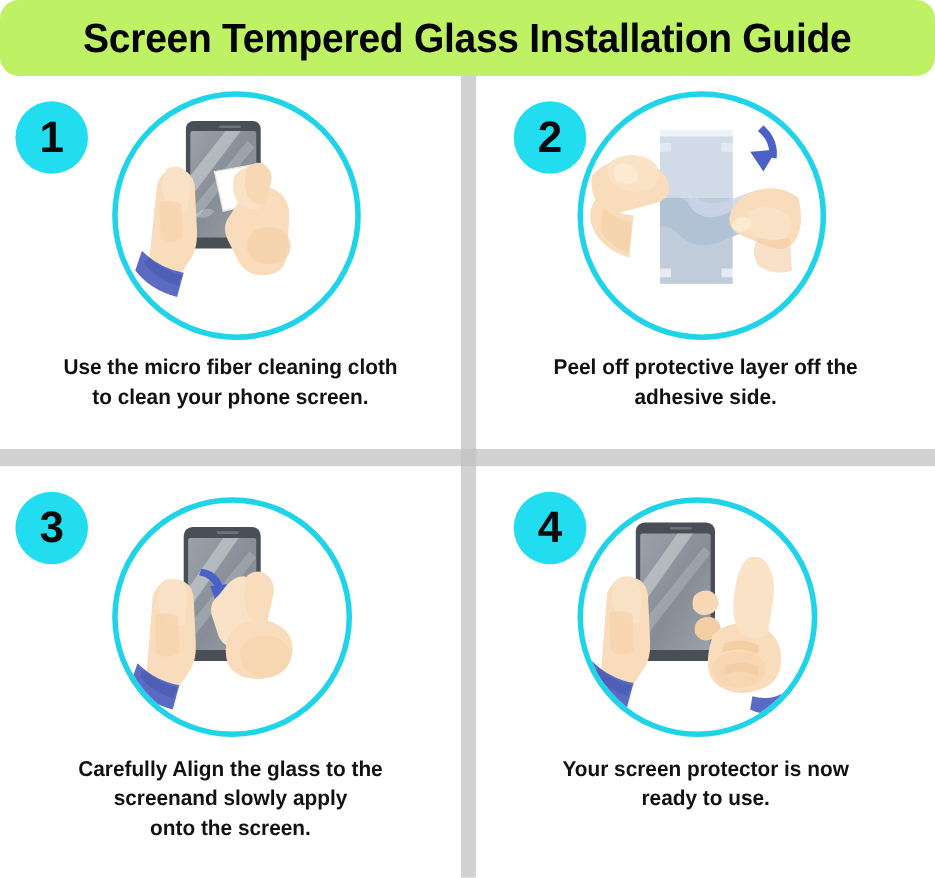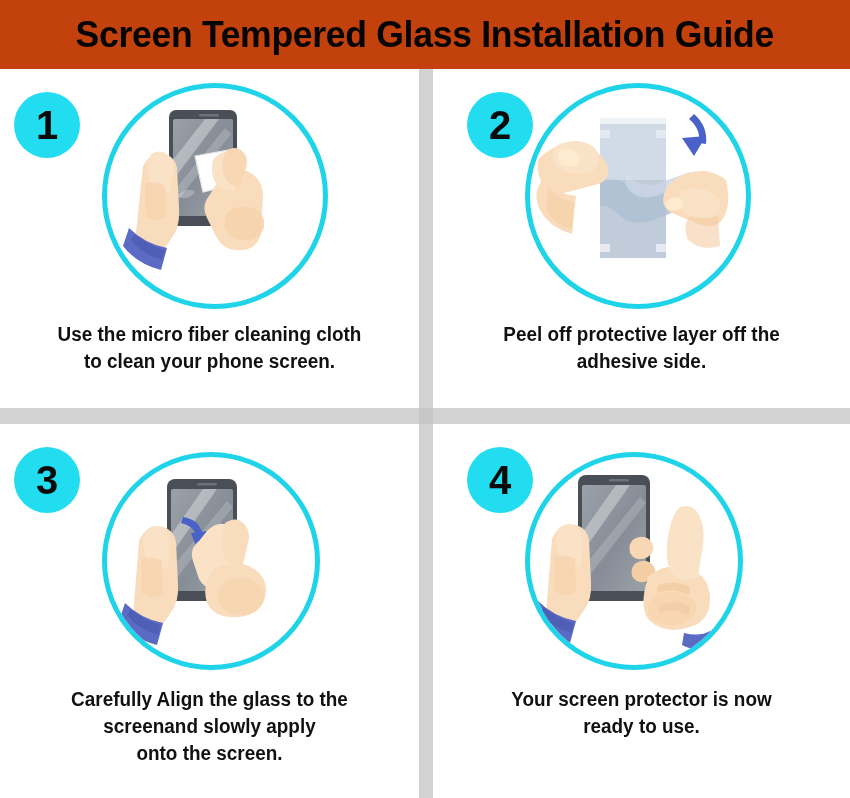--- a/index.html
+++ b/index.html
@@ -7,22 +7,22 @@
   body{
     width:850px;height:798px;overflow:hidden;position:relative;
     font-family:"Liberation Sans","DejaVu Sans",sans-serif;
     background:#ffffff;
   }
   #page{position:absolute;inset:0;background:#ffffff;}
 
   
   .header-band{
     position:absolute;left:0;top:0;width:850px;height:69px;
-    background:#c2410c;
-    display:flex;align-items:center;justify-content:center;
+    background:#bef264;
+    display:flex;align-items:center;justify-content:center;border-radius:17px;
   }
   .header-title{
     font-size:37px;font-weight:bold;color:#050505;
     letter-spacing:-0.3px;
     transform:scaleX(.96);
     white-space:nowrap;
     font-family:"Liberation Sans","DejaVu Sans",sans-serif;
   }
 
   

